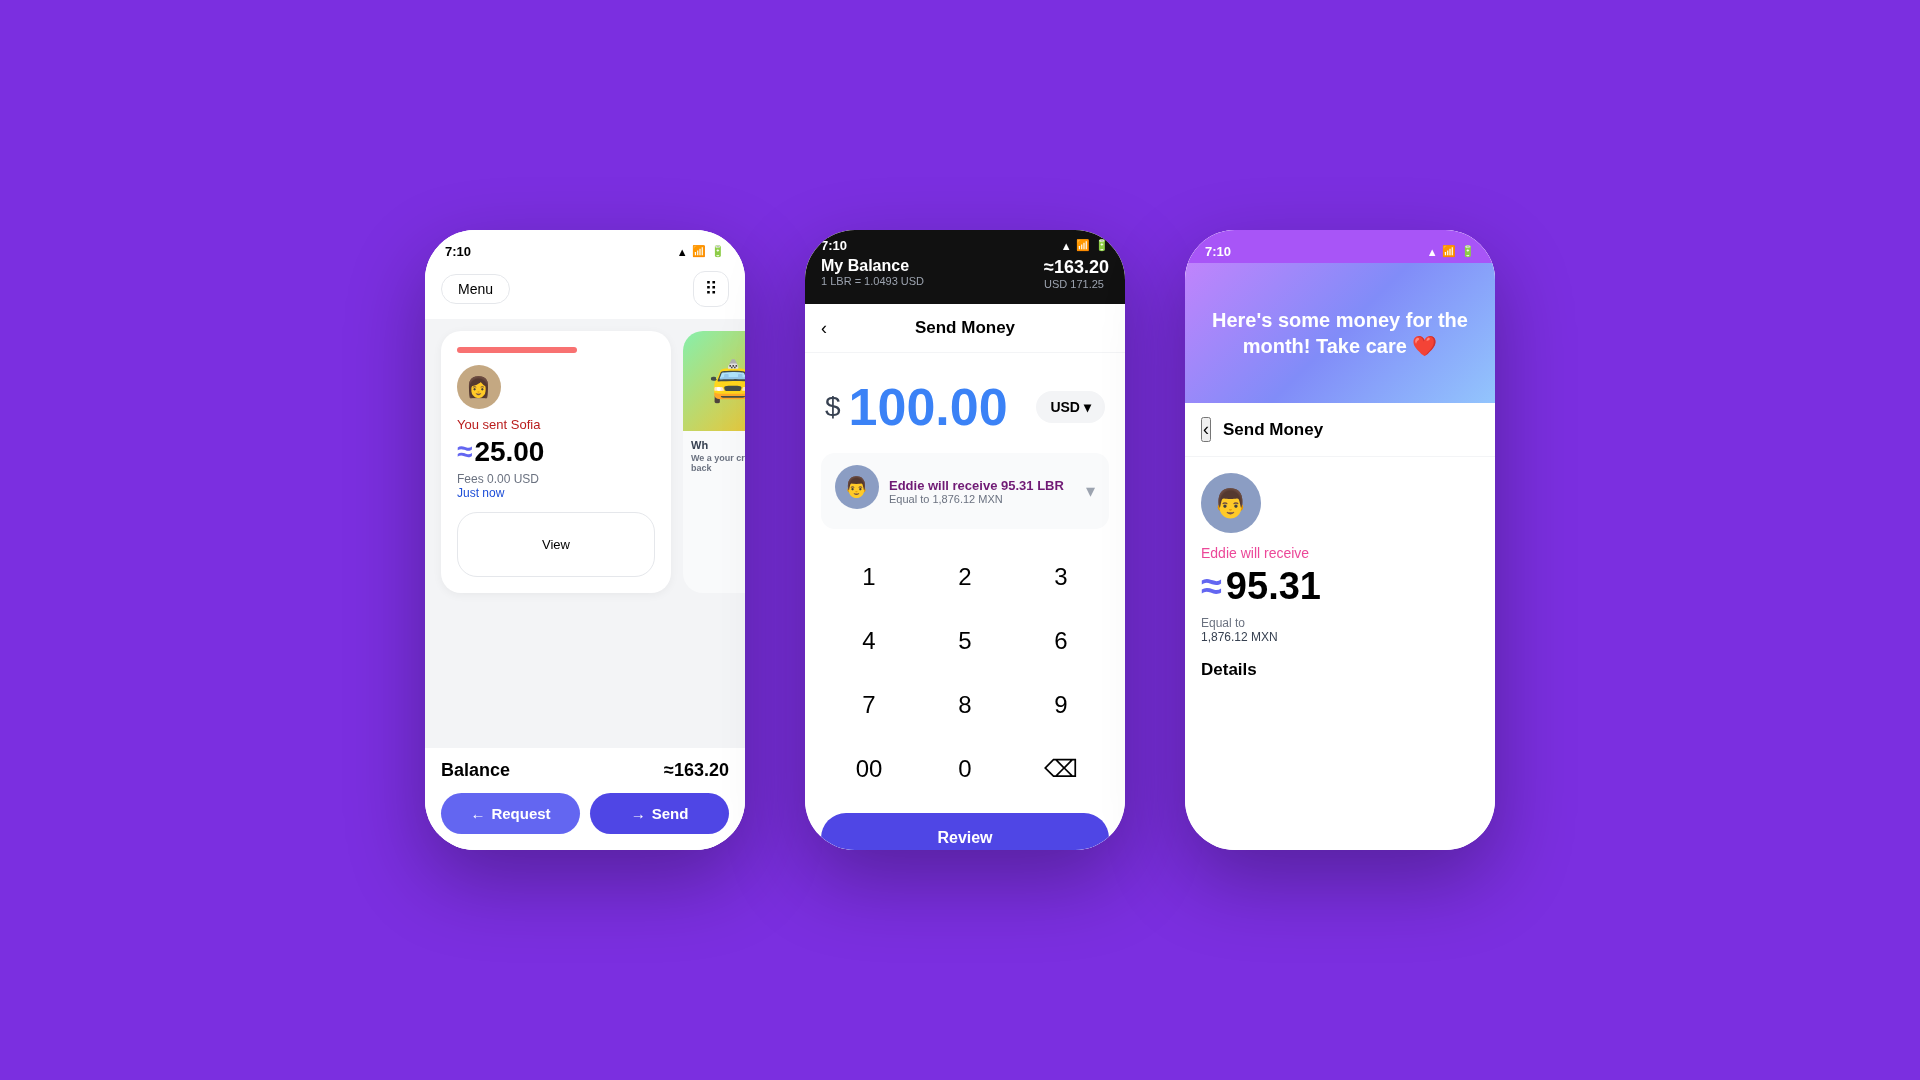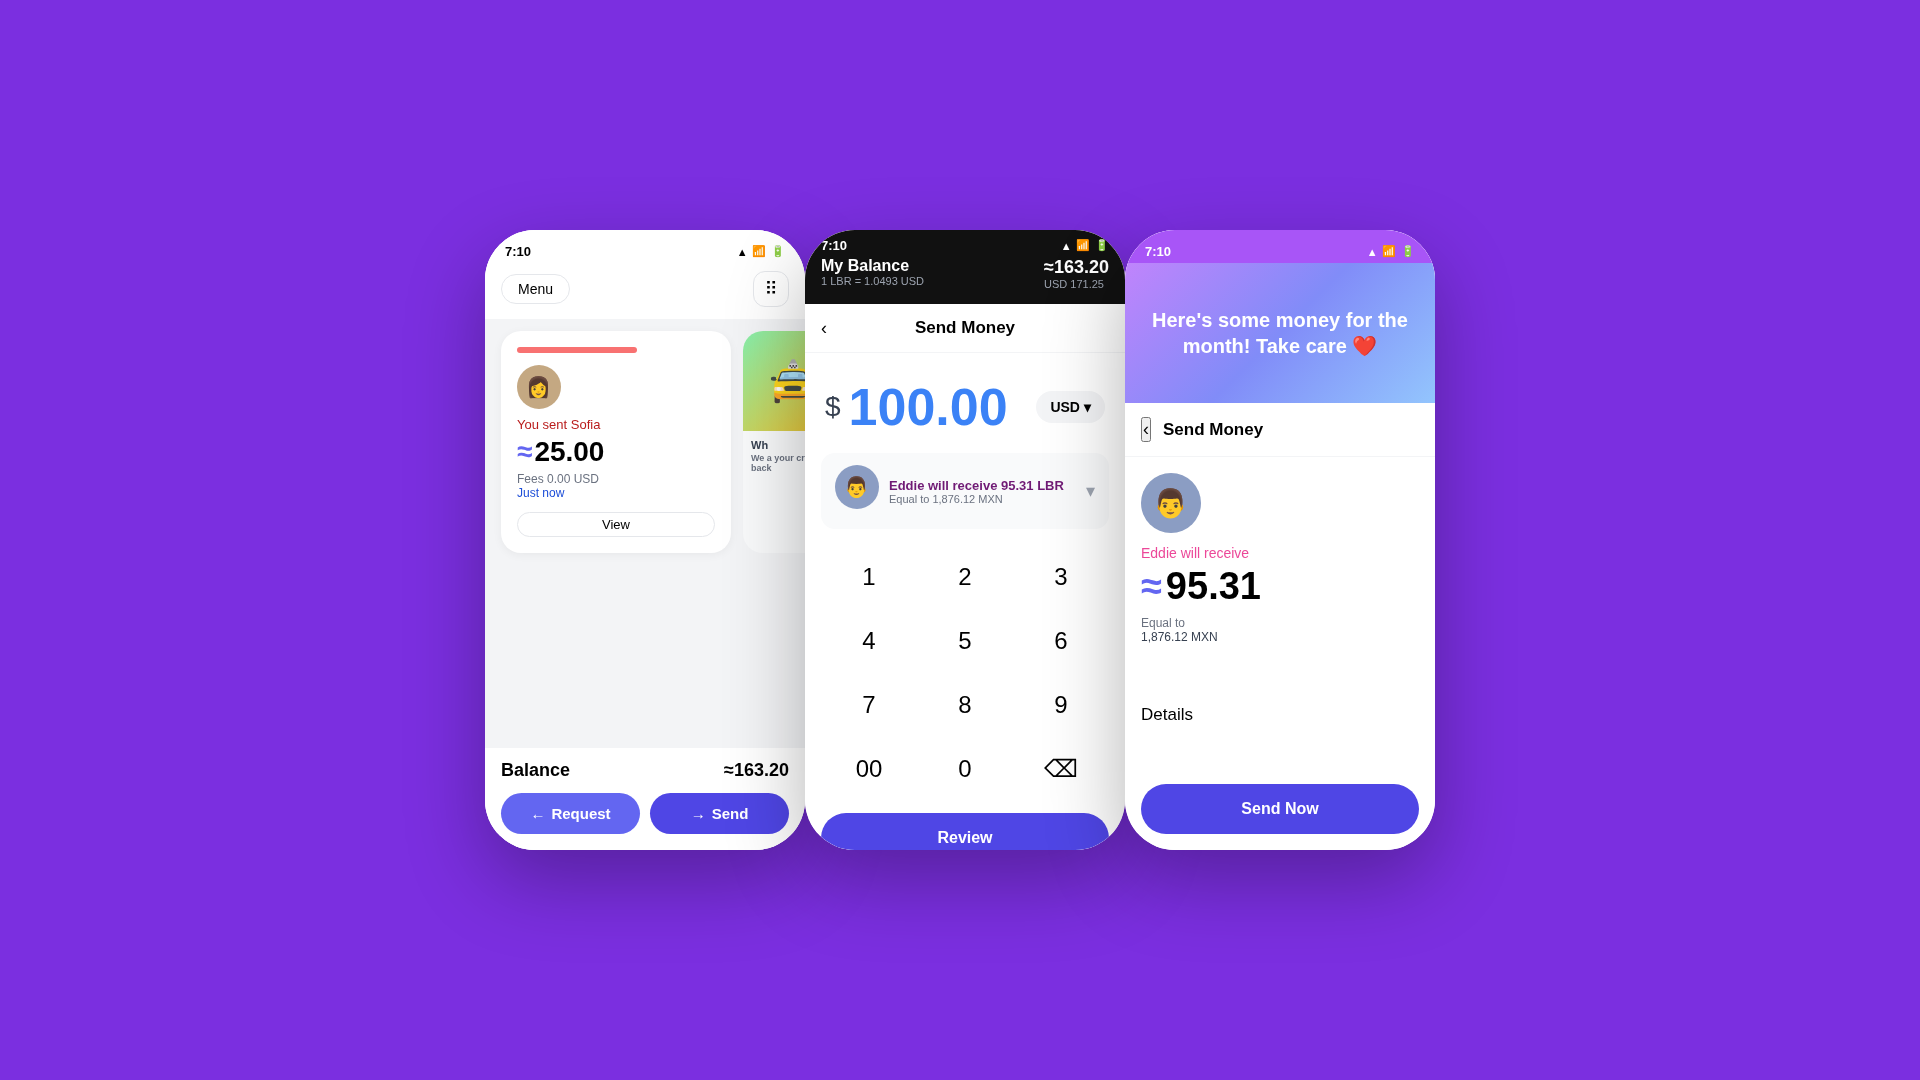--- a/index.html
+++ b/index.html
@@ -9,20 +9,21 @@
       background: #7B2FE0;
       display: flex;
       align-items: center;
       justify-content: center;
       font-family: -apple-system, BlinkMacSystemFont, 'Segoe UI', sans-serif;
       overflow: hidden;
     }
 
     .phones-container {
       display: flex;
+      gap: 60px;
       align-items: flex-start;
     }
 
     
     .phone {
       background: white;
       border-radius: 50px;
       overflow: hidden;
       box-shadow: 0 30px 80px rgba(0,0,0,0.3);
       position: relative;
@@ -124,21 +125,21 @@
       gap: 2px;
       margin-bottom: 4px;
     }
     .tilde { color: #6366f1; }
     .fees { font-size: 12px; color: #6b7280; }
     .just-now { font-size: 12px; color: #1d4ed8; }
     .view-btn {
       background: white;
       border: 1px solid #e5e7eb;
       border-radius: 20px;
-      padding: 4px 24px;
+      padding: 24px 24px;
       font-size: 13px;
       cursor: pointer;
       width: 100%;
       margin-top: 12px;
     }
 
     .second-card {
       background: #f9fafb;
       border-radius: 20px;
       width: 100px;
@@ -345,21 +346,21 @@
       font-weight: 800;
       display: flex;
       align-items: center;
       gap: 4px;
       margin-bottom: 8px;
     }
     .equal-to { font-size: 12px; color: #6b7280; }
     .mxn-amount { font-size: 12px; color: #374151; font-weight: 500; }
 
     .details-section { padding: 0 16px; }
-    .details-title { font-size: 17px; font-weight: 400; margin-bottom: 8px; margin-top: 45px; }
+    .details-title { font-size: 17px; font-weight: 700; margin-bottom: 8px; }
 
     .send-now-container { padding: 16px; margin-top: auto; }
     .send-now-btn {
       width: 100%;
       background: #4f46e5;
       color: white;
       border: none;
       border-radius: 25px;
       padding: 16px;
       font-size: 16px;
@@ -531,19 +532,16 @@
           <span>95.31</span>
         </div>
         <div class="equal-to">Equal to</div>
         <div class="mxn-amount">1,876.12 MXN</div>
       </div>
 
       <div class="details-section">
         <div class="details-title">Details</div>
       </div>
 
-      <div class="send-now-container" style="margin-top:auto;">
-        <button class="send-now-btn">Send Now</button>
-      </div>
     </div>
   </div>
 
 </div>
 
 </body></html>

